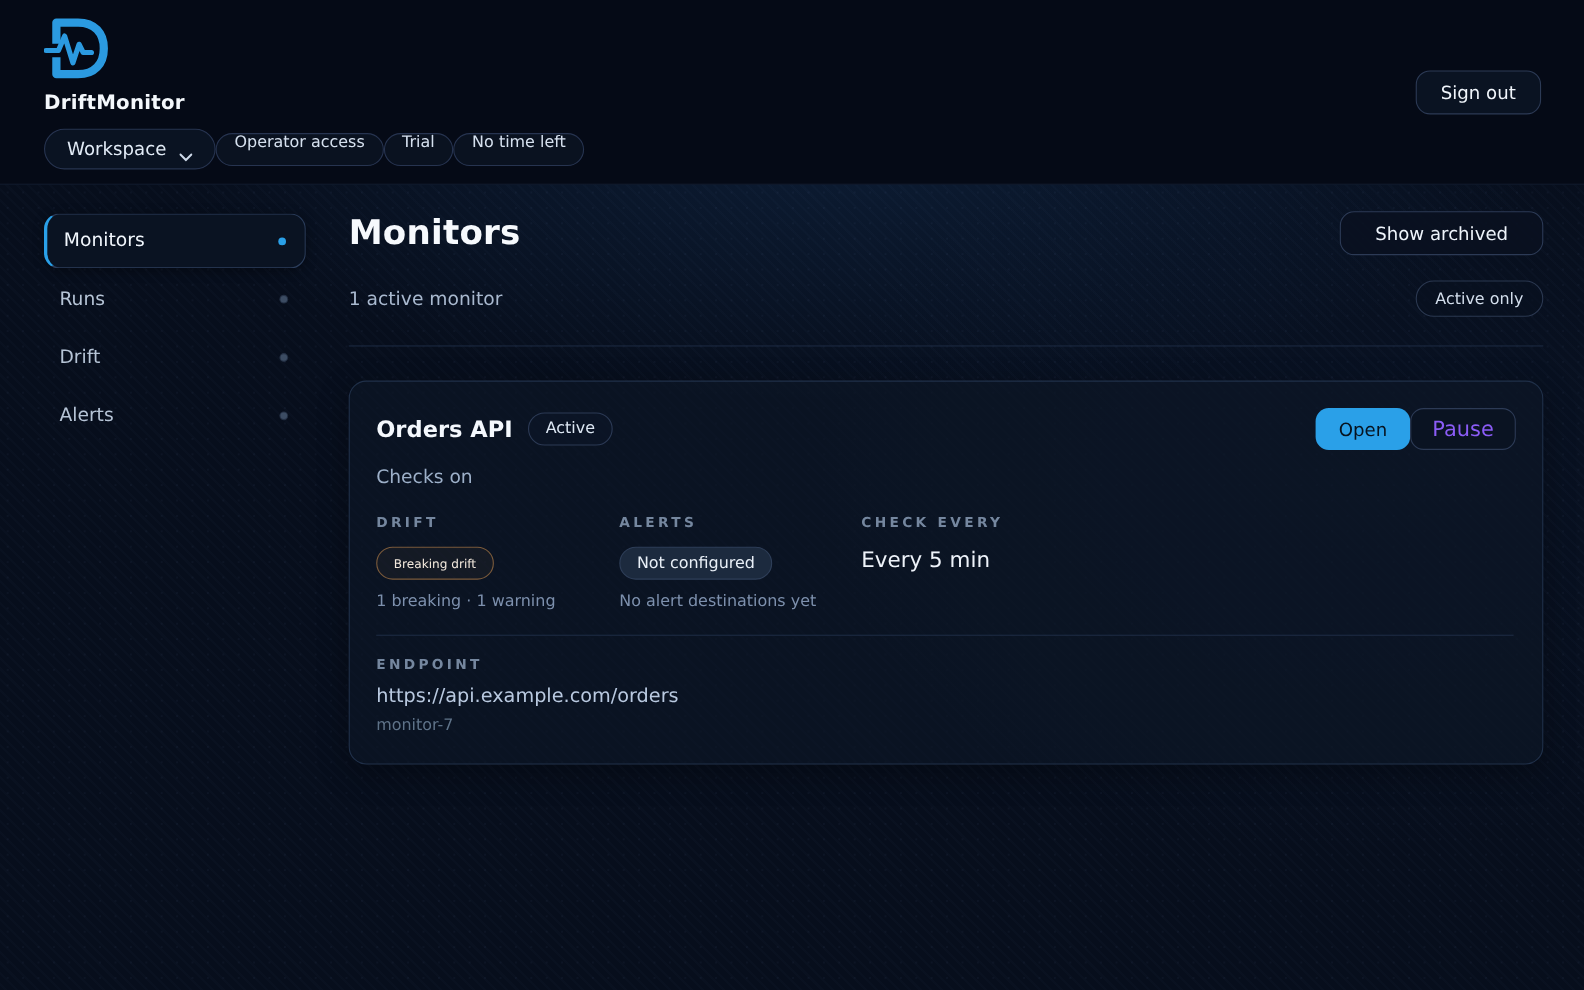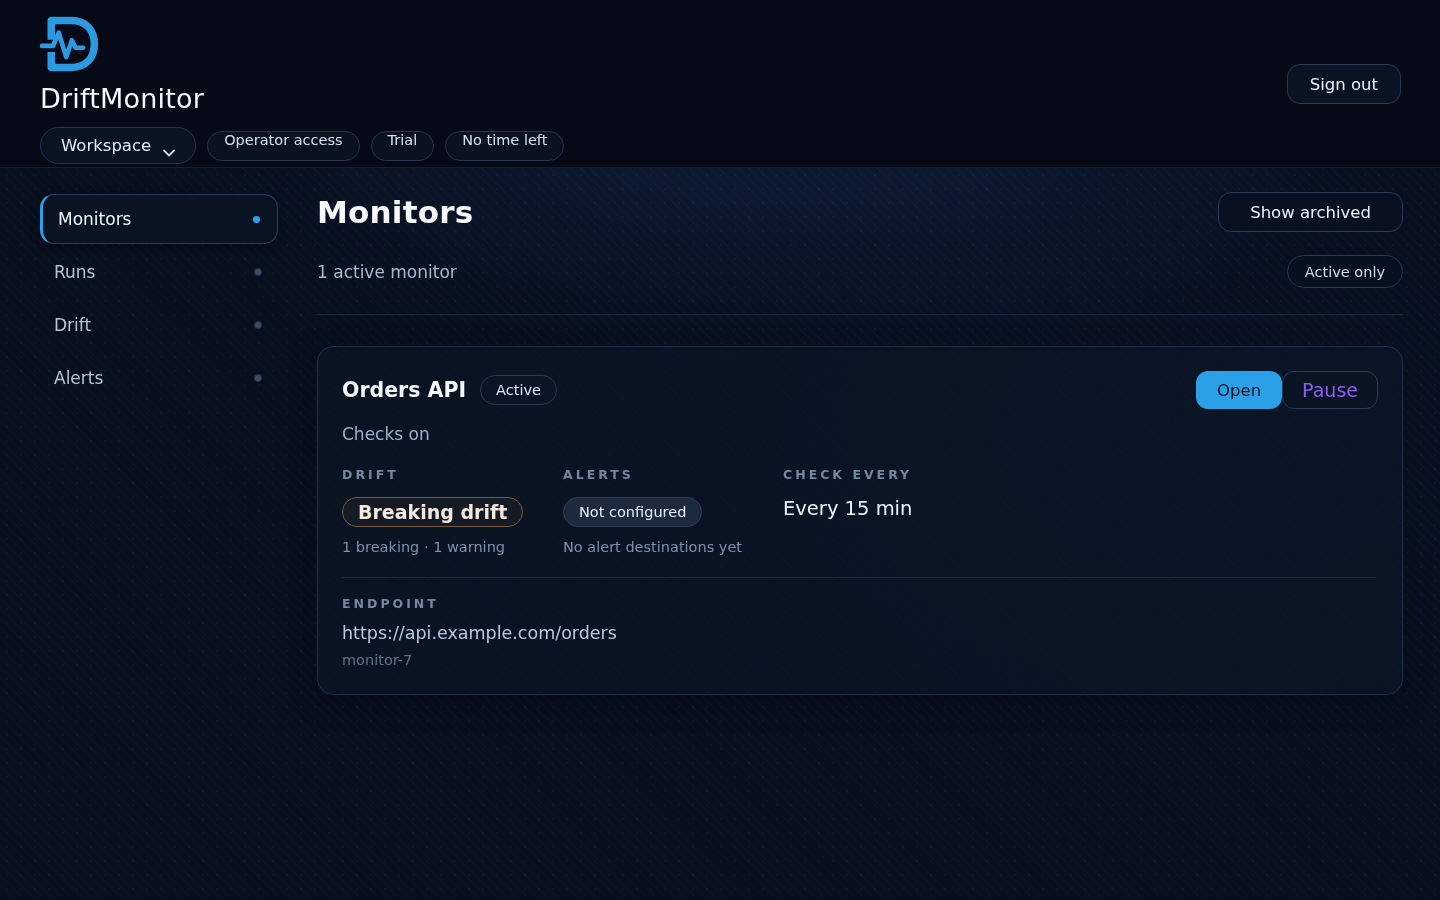--- a/index.html
+++ b/index.html
@@ -14,26 +14,26 @@
   .topbar {
     position:relative;
     height:168px;
     background:#050a16;
     border-bottom:1px solid #141f31;
     padding:14px 40px 0 40px;
   }
   .logo-wrap { width:60px; height:60px; }
   .brand-name {
     margin-top:9px;
-    font-size:27px;
-    font-weight:400;
+    font-size:18px;
+    font-weight:700;
     letter-spacing:0.2px;
     color:#f4f8fc;
   }
-  .pill-row { display:flex; align-items:center; gap:11px; margin-top:13px; }
+  .pill-row { display:flex; align-items:center; margin-top:13px; }
   .ws-pill {
     display:inline-flex; align-items:center; gap:12px;
     height:37px; padding:0 20px;
     background:#0a1322;
     border:1px solid #273450;
     border-radius:19px;
     color:#e2ebf6; font-size:16.5px;
     cursor:pointer;
   }
   .chev { width:12px; height:8px; display:inline-block; }
@@ -169,21 +169,21 @@
     font-size:12.5px; letter-spacing:0.24em;
     color:#75879f; font-weight:600;
   }
   .stat-badge-row { margin-top:15px; }
   .warn-badge {
     display:inline-flex; align-items:center;
     height:30px; padding:0 15px;
     border:1px solid #7a5a3b;
     border-radius:16px;
     background:rgba(122,90,59,0.10);
-    color:#f3e9dd; font-size:19px;font-weight:bold;
+    color:#f3e9dd; font-size:11px;
   }
   .muted-badge {
     display:inline-flex; align-items:center;
     height:30px; padding:0 15px;
     border:1px solid #2e3e58;
     border-radius:16px;
     background:#1c2a3e;
     color:#e8eff7; font-size:14.5px;
   }
   .stat-detail { margin-top:12px; font-size:14.5px; color:#7d90ad; }
@@ -292,21 +292,21 @@
         <div class="stat-col">
           <div class="stat-label">ALERTS</div>
           <div class="stat-badge-row">
             <span class="muted-badge">Not configured</span>
           </div>
           <div class="stat-detail">No alert destinations yet</div>
         </div>
 
         <div class="stat-col">
           <div class="stat-label">CHECK EVERY</div>
-          <div class="stat-value">Every 15 min</div>
+          <div class="stat-value">Every 5 min</div>
         </div>
       </div>
 
       <hr class="card-rule">
 
       <div class="endpoint-block">
         <div class="stat-label">ENDPOINT</div>
         <div class="endpoint-url">https://api.example.com/orders</div>
         <div class="endpoint-id">monitor-7</div>
       </div>

